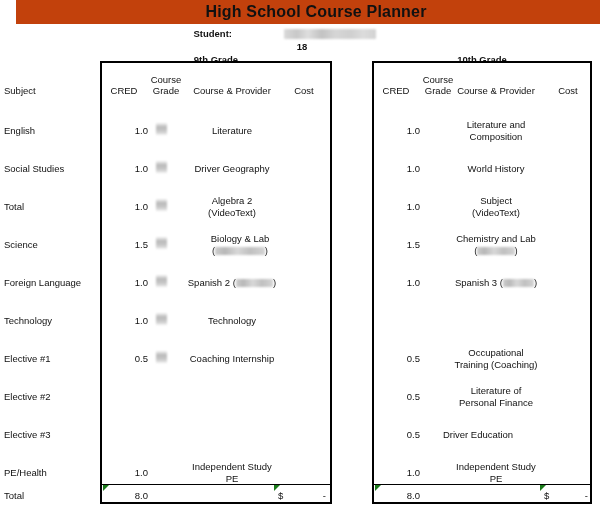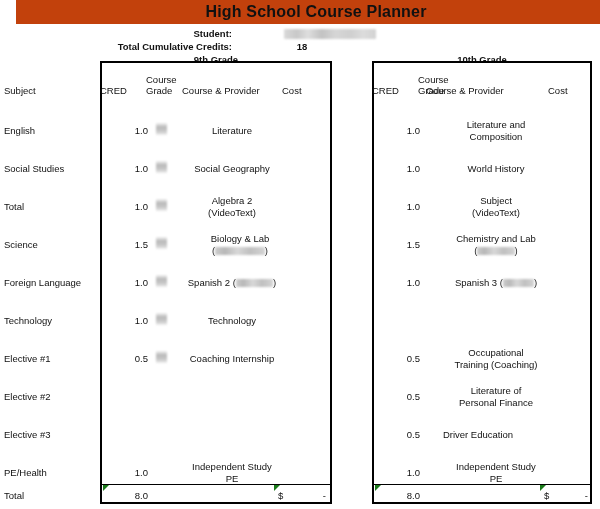--- a/index.html
+++ b/index.html
@@ -89,20 +89,21 @@
     box-sizing: border-box;
     background: #ffffff;
   }
   #grade9-box  { left: 100px; top: 61px; width: 232px; height: 443px; }
   #grade10-box { left: 372px; top: 61px; width: 220px; height: 443px; }
 
   
   .col-head {
     position: absolute;
     font-size: 9.5px;
+    text-align: center;
     line-height: 11px;
   }
 
   
   .subject-label {
     position: absolute;
     left: 4px;
     width: 94px;
     font-size: 9.5px;
     text-align: left;
@@ -161,21 +162,20 @@
 <div id="title-bar">
   <span class="title-text">High School Course Planner</span>
 </div>
 
 <div class="info-row" style="top:28px;">
   <span class="info-label">Student:</span>
 </div>
 <div class="redacted" id="student-redacted"></div>
 
 <div class="info-row" style="top:41px;">
-  <span class="info-label">Total Cumulative Credits:</span>
   <span class="info-value">18</span>
 </div>
 
 <div class="grade-title" id="grade9-title">9th Grade</div>
 <div class="grade-title" id="grade10-title">10th Grade</div>
 
 <div class="table-box" id="grade9-box"></div>
 <div class="table-box" id="grade10-box"></div>
 
 <div class="col-head" style="left:4px; top:85px; width:94px; text-align:left;">Subject</div>
@@ -207,21 +207,21 @@
     <div class="subject-label" style="top: 467px;">PE/Health</div>
     <div class="subject-label" style="top: 490px;">Total</div>
     <div class="cell cell-cred" style="left: 100px; top: 125px; width: 48px;">1.0</div>
     <div class="grade-blur" style="left: 156px; top: 123px;"></div>
     <div class="cell cell-course" style="left: 182px; top: 125px; width: 100px;">
       <div>Literature</div>
     </div>
     <div class="cell cell-cred" style="left: 100px; top: 163px; width: 48px;">1.0</div>
     <div class="grade-blur" style="left: 156px; top: 161px;"></div>
     <div class="cell cell-course" style="left: 182px; top: 163px; width: 100px;">
-      <div>Social Geography</div>
+      <div>Driver Geography</div>
     </div>
     <div class="cell cell-cred" style="left: 100px; top: 201px; width: 48px;">1.0</div>
     <div class="grade-blur" style="left: 156px; top: 199px;"></div>
     <div class="cell cell-course" style="left: 182px; top: 195px; width: 100px;">
       <div>Algebra 2</div>
       <div>(VideoText)</div>
     </div>
     <div class="cell cell-cred" style="left: 100px; top: 239px; width: 48px;">1.5</div>
     <div class="grade-blur" style="left: 156px; top: 237px;"></div>
     <div class="cell cell-course" style="left: 190px; top: 233px; width: 100px;">

